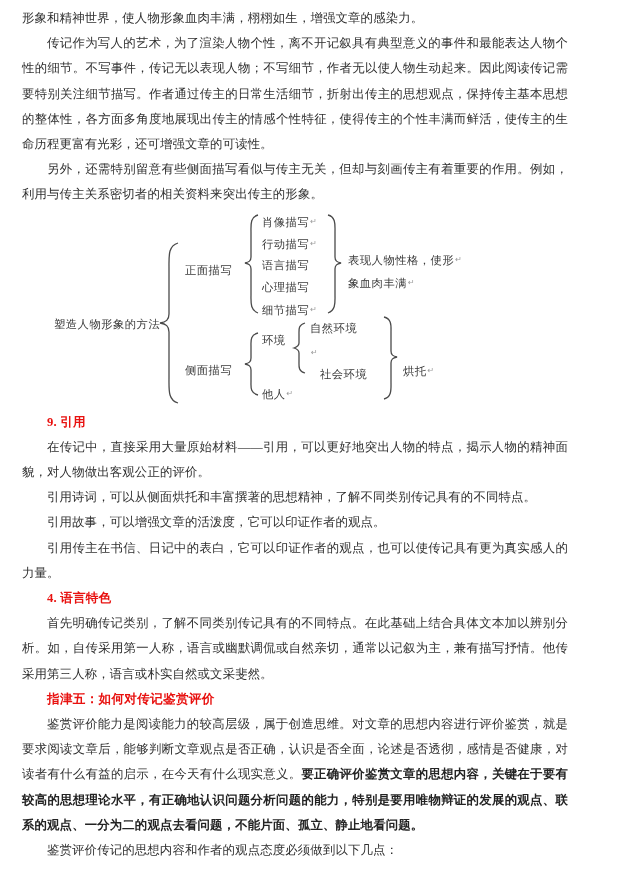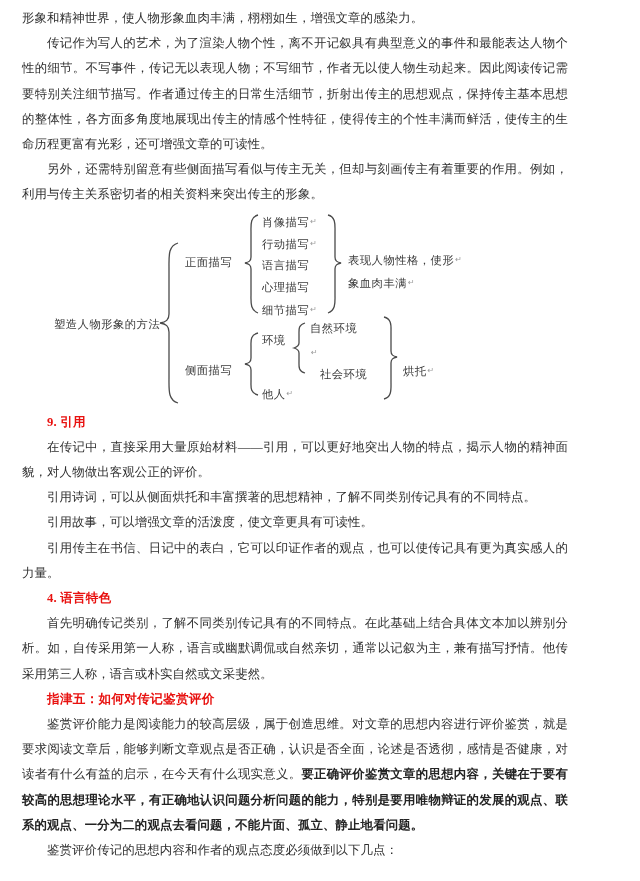--- a/index.html
+++ b/index.html
@@ -87,21 +87,21 @@
   <div class="diagram">
 
     <div class="node" style="left:32px; top:106px;">塑造人物形象的方法</div>
 
     <div class="brace" style="left:136px; top:30px;">
       <svg width="22" height="162" viewBox="0 0 22 162" fill="none" stroke="#4a4a4a" stroke-width="1.3">
         <path d="M20 1 C10 4, 11 14, 11 26 L11 72 C11 78, 8 80, 2 81 C8 82, 11 84, 11 90 L11 136 C11 148, 10 158, 20 161"></path>
       </svg>
     </div>
 
-    <div class="node" style="left:163px; top:44px;text-align:center;">正面描写</div>
+    <div class="node" style="left:163px; top:52px;text-align:center;">正面描写</div>
 
     <div class="brace" style="left:222px; top:2px;">
       <svg width="16" height="100" viewBox="0 0 16 100" fill="none" stroke="#4a4a4a" stroke-width="1.3">
         <path d="M14 1 C6 3, 7 11, 7 18 L7 43 C7 47, 5 48, 1 49 C5 50, 7 51, 7 55 L7 81 C7 88, 6 96, 14 99"></path>
       </svg>
     </div>
 
     <div class="node" style="left:240px; top:3px;">
       <span>肖像描写</span><span class="pilcrow">↵</span>
     </div>
@@ -159,21 +159,21 @@
     </div>
 
     <div class="node" style="left:381px; top:152px;">
       <span>烘托</span><span class="pilcrow">↵</span>
     </div>
   </div>
 
   <h3 class="red-head">9. 引用</h3>
   <p class="body-text indent">在传记中，直接采用大量原始材料——引用，可以更好地突出人物的特点，揭示人物的精神面貌，对人物做出客观公正的评价。</p>
   <p class="body-text indent">引用诗词，可以从侧面烘托和丰富撰著的思想精神，了解不同类别传记具有的不同特点。</p>
-  <p class="body-text indent">引用故事，可以增强文章的活泼度，使文章更具有可读性。</p>
+  <p class="body-text indent">引用故事，可以增强文章的活泼度，它可以印证作者的观点。</p>
   <p class="body-text indent">引用传主在书信、日记中的表白，它可以印证作者的观点，也可以使传记具有更为真实感人的力量。</p>
 
   <h3 class="red-head">4. 语言特色</h3>
   <p class="body-text indent">首先明确传记类别，了解不同类别传记具有的不同特点。在此基础上结合具体文本加以辨别分析。如，自传采用第一人称，语言或幽默调侃或自然亲切，通常以记叙为主，兼有描写抒情。他传采用第三人称，语言或朴实自然或文采斐然。</p>
 
   <h3 class="red-head wide">指津五：如何对传记鉴赏评价</h3>
   <p class="body-text indent">
     <span>鉴赏评价能力是阅读能力的较高层级，属于创造思维。对文章的思想内容进行评价鉴赏，就是要求阅读文章后，能够判断文章观点是否正确，认识是否全面，论述是否透彻，感情是否健康，对读者有什么有益的启示，在今天有什么现实意义。</span><span class="bold-run">要正确评价鉴赏文章的思想内容，关键在于要有较高的思想理论水平，有正确地认识问题分析问题的能力，特别是要用唯物辩证的发展的观点、联系的观点、一分为二的观点去看问题，不能片面、孤立、静止地看问题。</span>
   </p>
   <p class="body-text indent">鉴赏评价传记的思想内容和作者的观点态度必须做到以下几点：</p>

